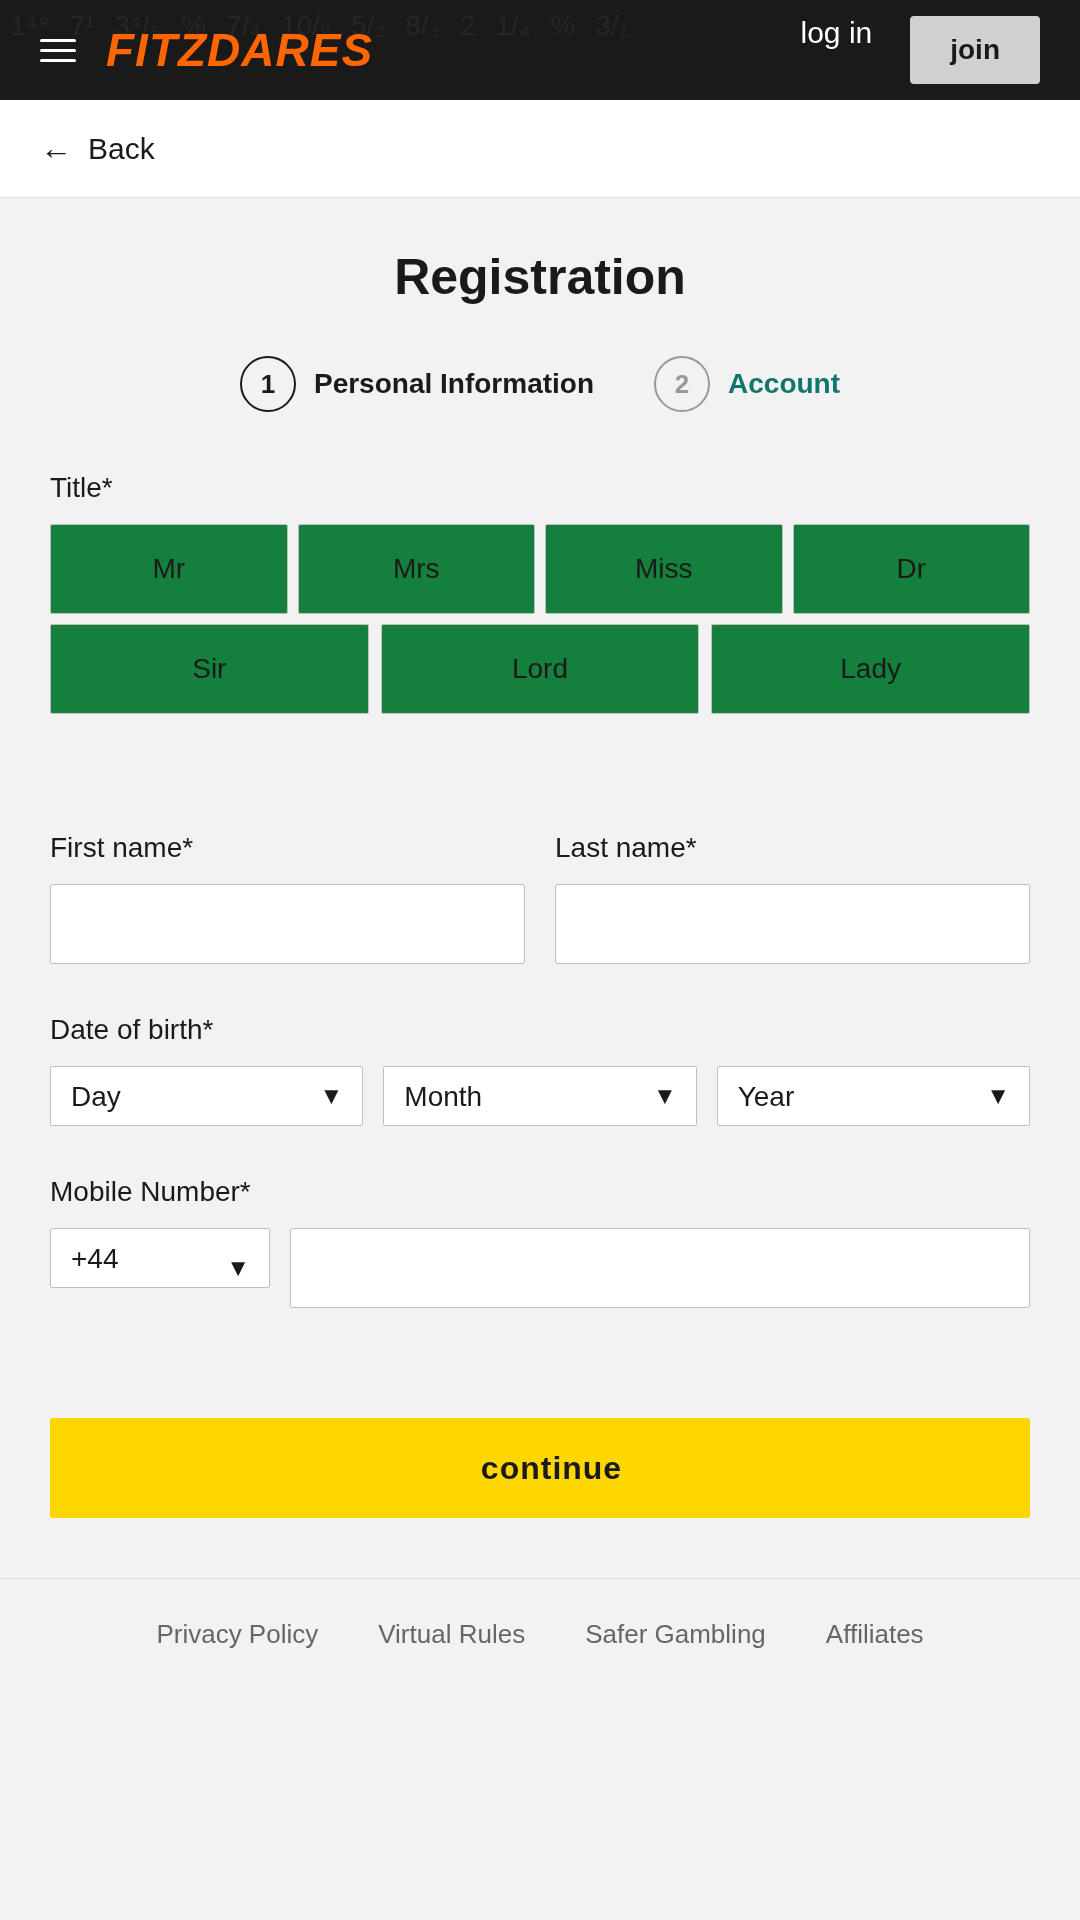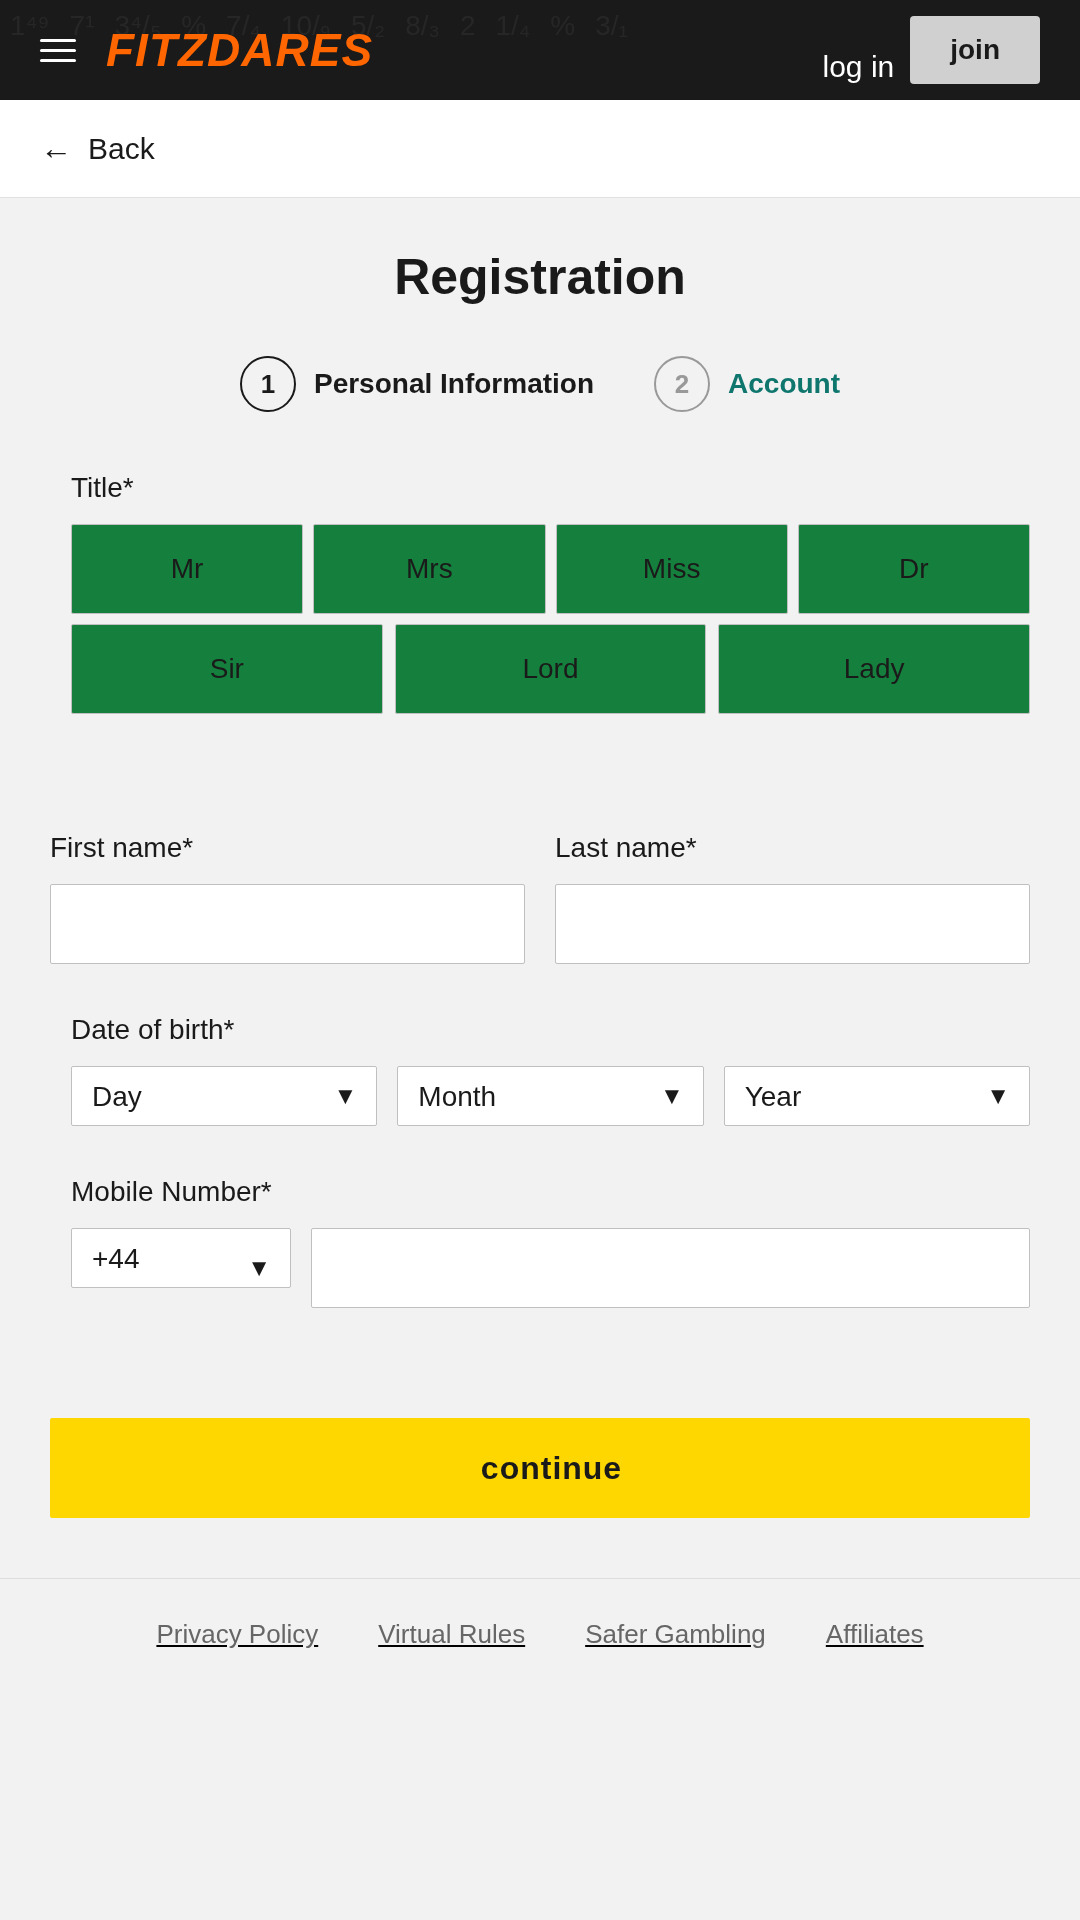--- a/index.html
+++ b/index.html
@@ -58,22 +58,22 @@
     .logo {
       font-size: 46px;
       font-weight: 900;
       color: #ff6600;
       letter-spacing: 1px;
       z-index: 1;
       font-style: italic;
     }
     .header-right {
       display: flex;
-      align-items: flex-end;
-      gap: 16px;
+      align-items: flex-start;
+      gap: 38px;
       z-index: 1;
     }
     .login-btn {
       color: white;
       font-size: 30px;
       background: none;
       border: none;
       cursor: pointer;
     }
     .join-btn {
@@ -154,21 +154,20 @@
       font-weight: 600;
       color: #1a1a1a;
     }
     .step-label.inactive {
       color: #0f766e;
     }
 
     
     .form-section {
       margin-bottom: 50px;
-      margin-left: 21px;
     }
     .field-label {
       font-size: 28px;
       color: #1a1a1a;
       margin-bottom: 20px;
       font-weight: 400;
     }
 
     
     .title-grid {
@@ -277,21 +276,20 @@
     }
 
     
     .footer {
       background: #f2f2f2;
       padding: 40px 34px 50px;
       display: flex;
       justify-content: center;
       gap: 60px;
       border-top: 1px solid #ddd;
-      text-decoration: underline;
     }
     .footer-link {
       font-size: 26px;
       color: #666;
       text-decoration: none;
       cursor: pointer;
     }
   </style>
 </head>
 <body>

